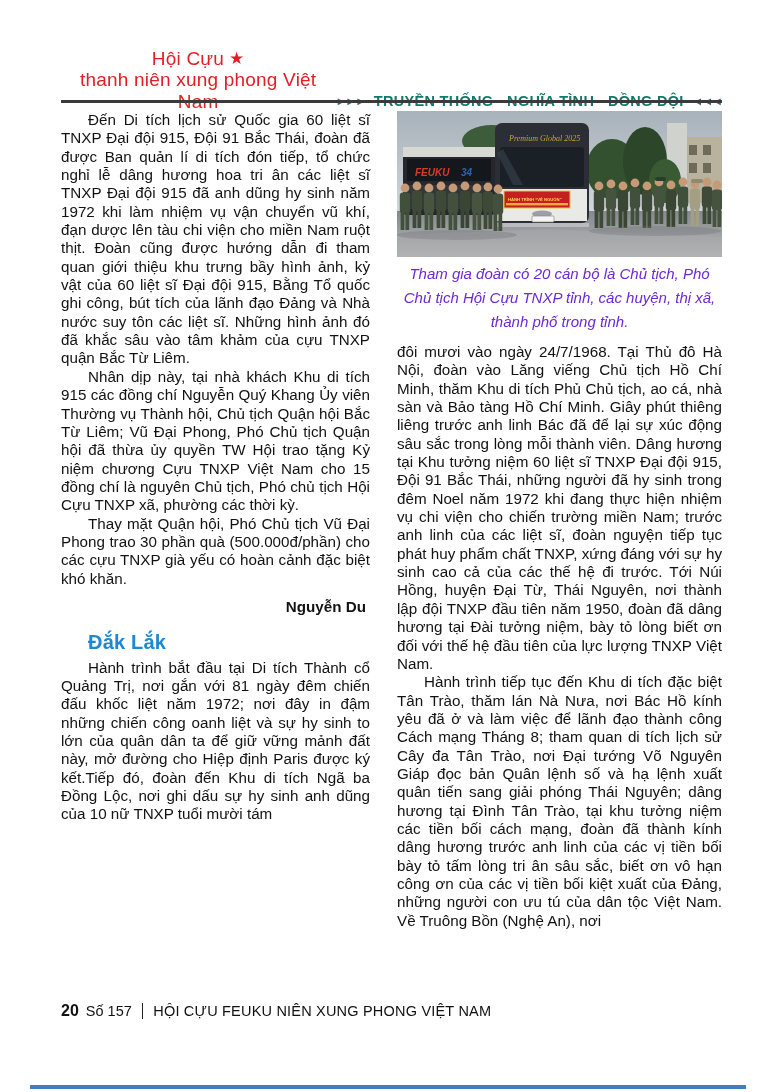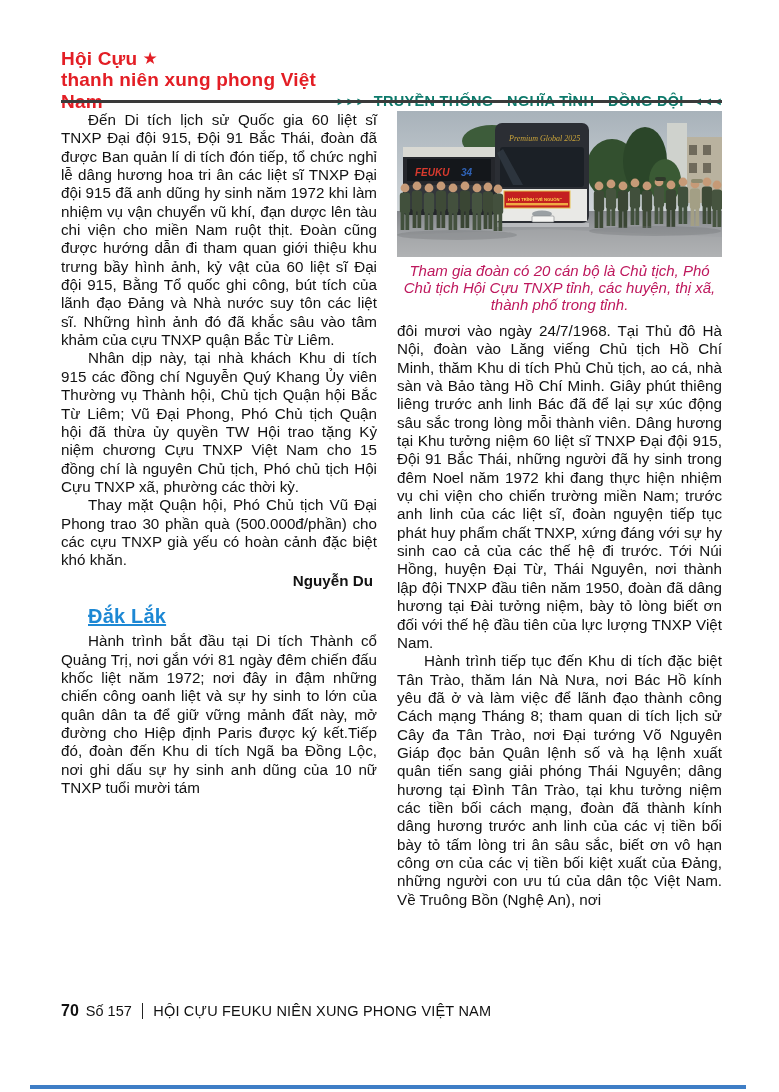--- a/index.html
+++ b/index.html
@@ -6,42 +6,42 @@
   body{
     width:779px;height:1092px;background:#ffffff;overflow:hidden;
     font-family:"Liberation Sans","DejaVu Sans",sans-serif;
     -webkit-font-smoothing:antialiased;
   }
   .page{position:relative;width:779px;height:1092px;background:#fff;}
 
   
   .header{position:absolute;left:61px;top:48px;width:661px;
           display:flex;justify-content:space-between;align-items:flex-end;}
-  .brand{color:#e31e25;font-weight:bold;font-size:19px;line-height:1.12;letter-spacing:.2px;}
+  .brand{color:#e31e25;font-weight:normal;font-size:19px;line-height:1.12;letter-spacing:.2px;text-align:center;}
   .brand .star{font-size:17px;margin-left:5px;vertical-align:1px;}
   .motto{color:#0d7a6b;font-weight:bold;font-size:14.5px;letter-spacing:.3px;
          white-space:nowrap;padding-bottom:3px;}
   .motto .arr{font-size:11px;letter-spacing:-1px;vertical-align:1px;}
   .header-rule{position:absolute;left:61px;top:100px;width:661px;height:3px;background:#3a3a3a;}
 
   
-  .columns{position:absolute;left:61px;top:111px;width:661px;display:flex;gap:20px;justify-content:space-between;}
+  .columns{position:absolute;left:61px;top:111px;width:661px;display:flex;gap:27px;justify-content:space-between;}
   .col{width:325px;font-size:15.2px;line-height:18.35px;text-align:justify;
        color:#121212;text-justify:inter-word;}
   .col p{margin:0;text-indent:27px;}
   .col p.cont{text-indent:0;}
-  .author{text-align:right;font-weight:bold;padding-right:4px;margin-top:2px;}
+  .author{text-align:right;font-weight:bold;padding-right:4px;margin-top:10px;}
   .section-heading{color:#1d88d4;font-weight:bold;font-size:20px;
-                   margin:17px 0 7px 0;text-indent:27px;letter-spacing:.2px;text-decoration:underline;}
+                   margin:17px 0 7px 0;text-indent:27px;letter-spacing:.2px;}
 
   
   figure{margin:0;width:325px;}
   figure svg{display:block;}
-  figcaption{font-style:italic;text-align:center;font-size:15px;line-height:17px;
-             margin:5px 2px 9px;color:#be185d;}
+  figcaption{font-style:italic;text-align:center;font-size:15px;line-height:24px;
+             margin:5px 2px 9px;color:#6d28d9;}
 
   
   .footer{position:absolute;left:61px;top:1002px;font-size:14.5px;color:#111;
           display:flex;align-items:center;gap:7px;}
   .footer .page-num{font-weight:bold;font-size:16px;}
   .footer .sep{display:inline-block;width:1.5px;height:16px;background:#222;margin:0 3px;}
   .footer .journal{letter-spacing:.2px;}
 
   .bottom-bar{position:absolute;left:30px;top:1085px;width:716px;height:4px;background:#3e7ec6;}
 </style>
@@ -166,20 +166,20 @@
         </svg>
       </figure>
       <figcaption>Tham gia đoàn có 20 cán bộ là Chủ tịch, Phó Chủ tịch Hội Cựu TNXP tỉnh, các huyện, thị xã, thành phố trong tỉnh.</figcaption>
 
       <p class="cont">đôi mươi vào ngày 24/7/1968. Tại Thủ đô Hà Nội, đoàn vào Lăng viếng Chủ tịch Hồ Chí Minh, thăm Khu di tích Phủ Chủ tịch, ao cá, nhà sàn và Bảo tàng Hồ Chí Minh. Giây phút thiêng liêng trước anh linh Bác đã để lại sự xúc động sâu sắc trong lòng mỗi thành viên. Dâng hương tại Khu tưởng niệm 60 liệt sĩ TNXP Đại đội 915, Đội 91 Bắc Thái, những người đã hy sinh trong đêm Noel năm 1972 khi đang thực hiện nhiệm vụ chi viện cho chiến trường miền Nam; trước anh linh của các liệt sĩ, đoàn nguyện tiếp tục phát huy phẩm chất TNXP, xứng đáng với sự hy sinh cao cả của các thế hệ đi trước. Tới Núi Hồng, huyện Đại Từ, Thái Nguyên, nơi thành lập đội TNXP đầu tiên năm 1950, đoàn đã dâng hương tại Đài tưởng niệm, bày tỏ lòng biết ơn đối với thế hệ đầu tiên của lực lượng TNXP Việt Nam.</p>
       <p>Hành trình tiếp tục đến Khu di tích đặc biệt Tân Trào, thăm lán Nà Nưa, nơi Bác Hồ kính yêu đã ở và làm việc để lãnh đạo thành công Cách mạng Tháng 8; tham quan di tích lịch sử Cây đa Tân Trào, nơi Đại tướng Võ Nguyên Giáp đọc bản Quân lệnh số và hạ lệnh xuất quân tiến sang giải phóng Thái Nguyên; dâng hương tại Đình Tân Trào, tại khu tưởng niệm các tiền bối cách mạng, đoàn đã thành kính dâng hương trước anh linh của các vị tiền bối bày tỏ tấm lòng tri ân sâu sắc, biết ơn vô hạn công ơn của các vị tiền bối kiệt xuất của Đảng, những người con ưu tú của dân tộc Việt Nam. Về Truông Bồn (Nghệ An), nơi</p>
     </div>
   </div>
 
   <div class="footer">
-    <span class="page-num">70</span>
+    <span class="page-num">20</span>
     <span class="issue">Số 157</span>
     <span class="sep"></span>
     <span class="journal">HỘI CỰU FEUKU NIÊN XUNG PHONG VIỆT NAM</span>
   </div>
 
   <div class="bottom-bar"></div>
 </div>
 
 </body></html>

